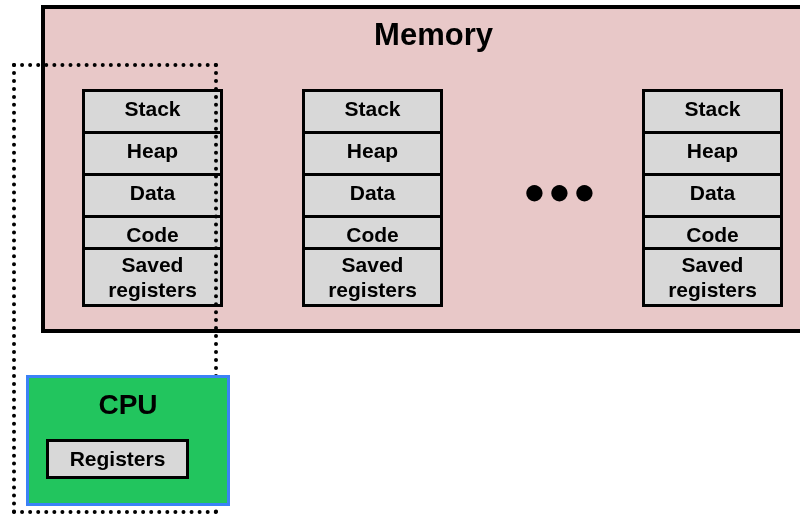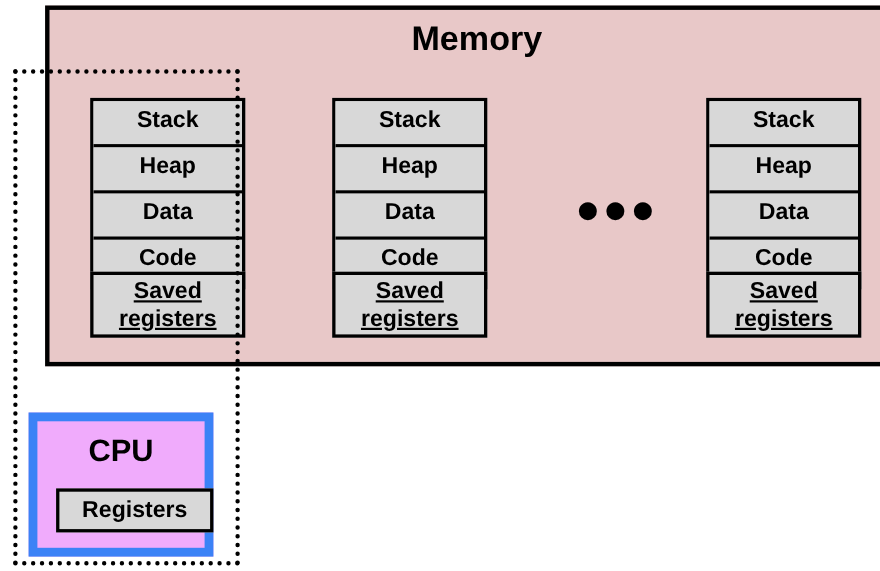--- a/index.html
+++ b/index.html
@@ -85,21 +85,20 @@
     flex-direction: column;
     align-items: center;
     justify-content: center;
   }
   .saved-line {
     font-size: 21px;
     font-weight: bold;
     color: #000000;
     line-height: 25px;
     text-align: center;
-    text-decoration: underline;
   }
 
   
   .ellipsis {
     position: absolute;
     left: 478px;
     top: 172px;
     width: 56px;
     text-align: center;
     font-size: 38px;
@@ -121,25 +120,25 @@
     background: transparent;
     pointer-events: none;
   }
   
 
   
   .cpu-box {
     position: absolute;
     left: 26px;
     top: 375px;
-    width: 168px;
+    width: 204px;
     height: 131px;
     box-sizing: border-box;
-    background: #f0abfc;
-    border: 8px solid #3b82f6;
+    background: #22c55e;
+    border: 3px solid #3b82f6;
   }
   .cpu-title {
     position: absolute;
     left: 0;
     top: 11px;
     width: 100%;
     text-align: center;
     font-size: 28px;
     font-weight: bold;
     color: #000000;

